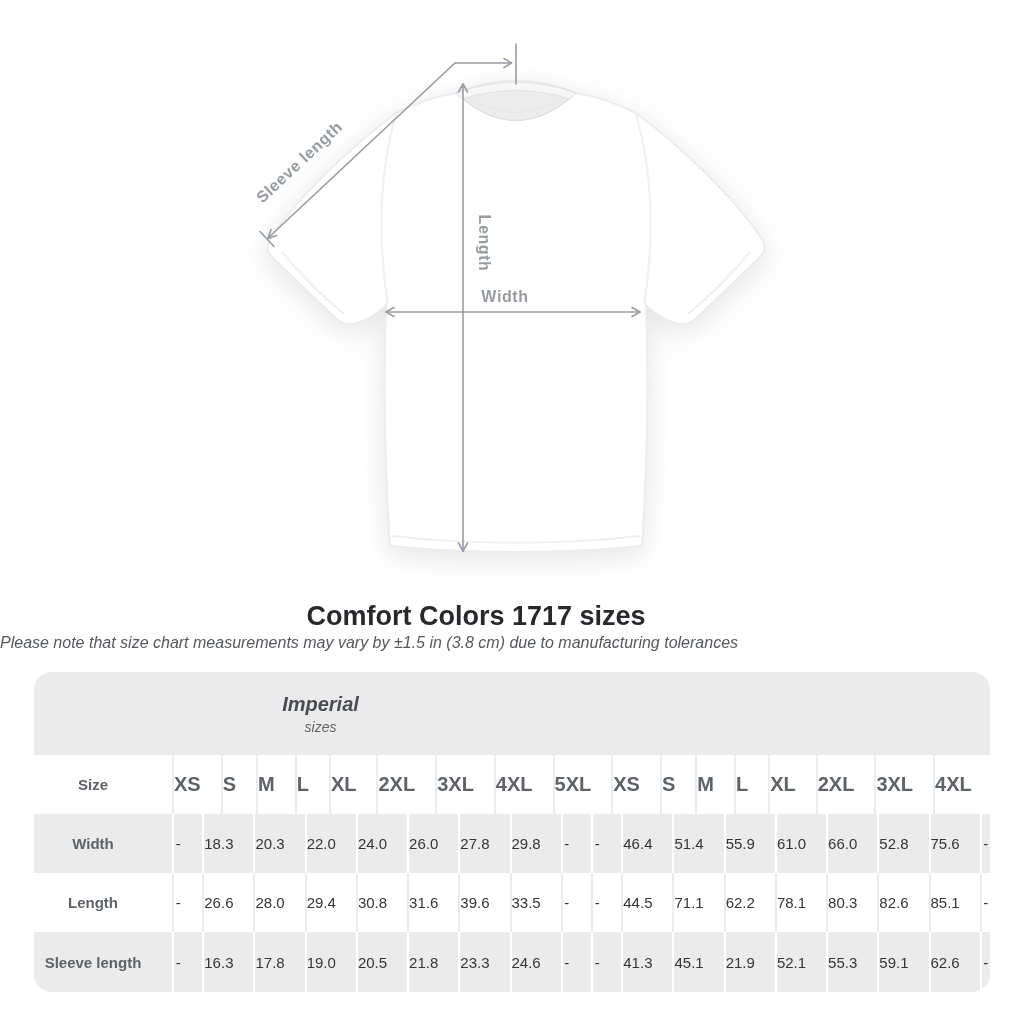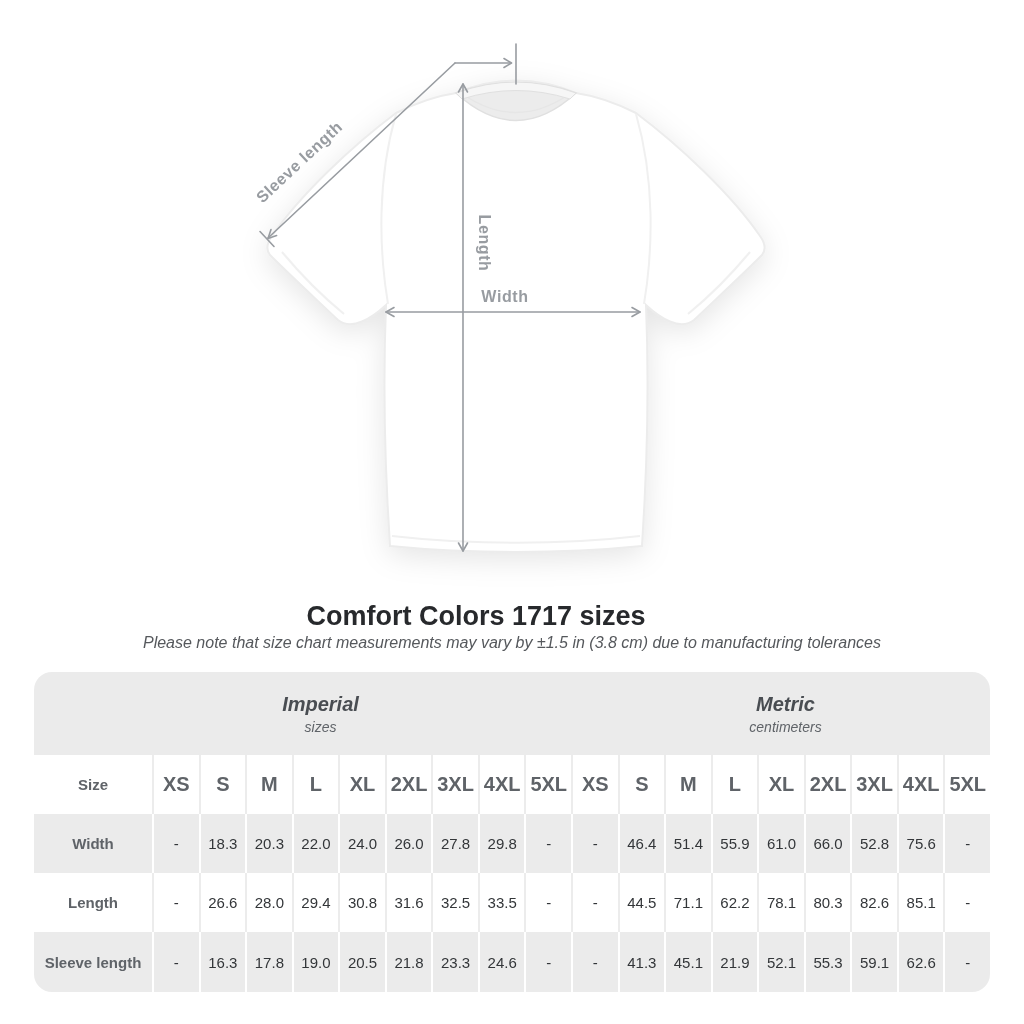--- a/index.html
+++ b/index.html
@@ -36,39 +36,39 @@
     font-size:16px;font-weight:600;letter-spacing:.6px;
   }
   
   .chart-title{
     position:absolute;top:602px;left:0;width:952px;
     text-align:center;font-size:27px;line-height:28px;font-weight:700;
     color:var(--heading-text);
   }
   .chart-note{
     position:absolute;top:634px;left:0;width:1024px;
-    text-align:center;font-size:16px;line-height:17px;font-style:italic;
+    font-size:16px;line-height:17px;font-style:italic;
     color:#55585c;
   }
   
   .size-table{
     position:absolute;top:672px;left:34px;width:956px;height:320px;
     border-radius:18px;overflow:hidden;background:#fff;
   }
   .unit-band{
     height:83px;background:var(--band-bg);
     display:grid;grid-template-columns:118px repeat(18,1fr);align-items:center;
   }
   .unit-group{display:flex;flex-direction:column;align-items:center;justify-content:center;gap:3px;text-align:right;}
   .unit-imperial{grid-column:1 / span 10;padding-left:36px;}
   .unit-metric{grid-column:11 / span 9;padding-left:10px;}
   .unit-label{font-size:20px;font-weight:700;font-style:italic;color:#494d52;}
   .unit-sub{font-size:14px;font-style:italic;color:var(--muted-text);}
   .t-row{
-    height:59px;display:grid;grid-template-columns:118px repeat(18,1fr);
+    height:59px;display:grid;grid-template-columns:118px repeat(18,1fr);gap:20px;
   }
   .t-row:last-child{height:60px;}
   .t-row.white{background:#ffffff;}
   .t-row.shade{background:var(--alt-row-bg);}
   .cell{
     display:flex;align-items:center;justify-content:center;
     border-left:2px solid transparent;white-space:nowrap;
   }
   .cell:first-child{border-left:none;}
   .t-row.white .cell:not(:first-child){border-left-color:var(--separator-light);}
@@ -138,24 +138,20 @@
 </svg>
 
 <h1 class="chart-title">Comfort Colors 1717 sizes</h1>
 <p class="chart-note">Please note that size chart measurements may vary by ±1.5 in (3.8 cm) due to manufacturing tolerances</p>
 
 <div class="size-table">
   <div class="unit-band">
     <div class="unit-group unit-imperial">
       <div class="unit-label">Imperial</div>
       <div class="unit-sub">sizes</div>
-    </div>
-    <div class="unit-group unit-metric">
-      <div class="unit-label">Metric</div>
-      <div class="unit-sub">centimeters</div>
     </div>
   </div>
 
   <div class="t-row white" id="size-header-row">
     <div class="cell rowlabel">Size</div>
 
   <div class="cell sizehead">XS</div>
       <div class="cell sizehead">S</div>
       <div class="cell sizehead">M</div>
       <div class="cell sizehead">L</div>
@@ -198,21 +194,21 @@
         <div class="cell value">-</div>
       </div>
       <div class="t-row white">
         <div class="cell rowlabel">Length</div>
         <div class="cell value">-</div>
         <div class="cell value">26.6</div>
         <div class="cell value">28.0</div>
         <div class="cell value">29.4</div>
         <div class="cell value">30.8</div>
         <div class="cell value">31.6</div>
-        <div class="cell value">32.5</div>
+        <div class="cell value">39.6</div>
         <div class="cell value">33.5</div>
         <div class="cell value">-</div>
         <div class="cell value">-</div>
         <div class="cell value">44.5</div>
         <div class="cell value">71.1</div>
         <div class="cell value">62.2</div>
         <div class="cell value">78.1</div>
         <div class="cell value">80.3</div>
         <div class="cell value">82.6</div>
         <div class="cell value">85.1</div>

